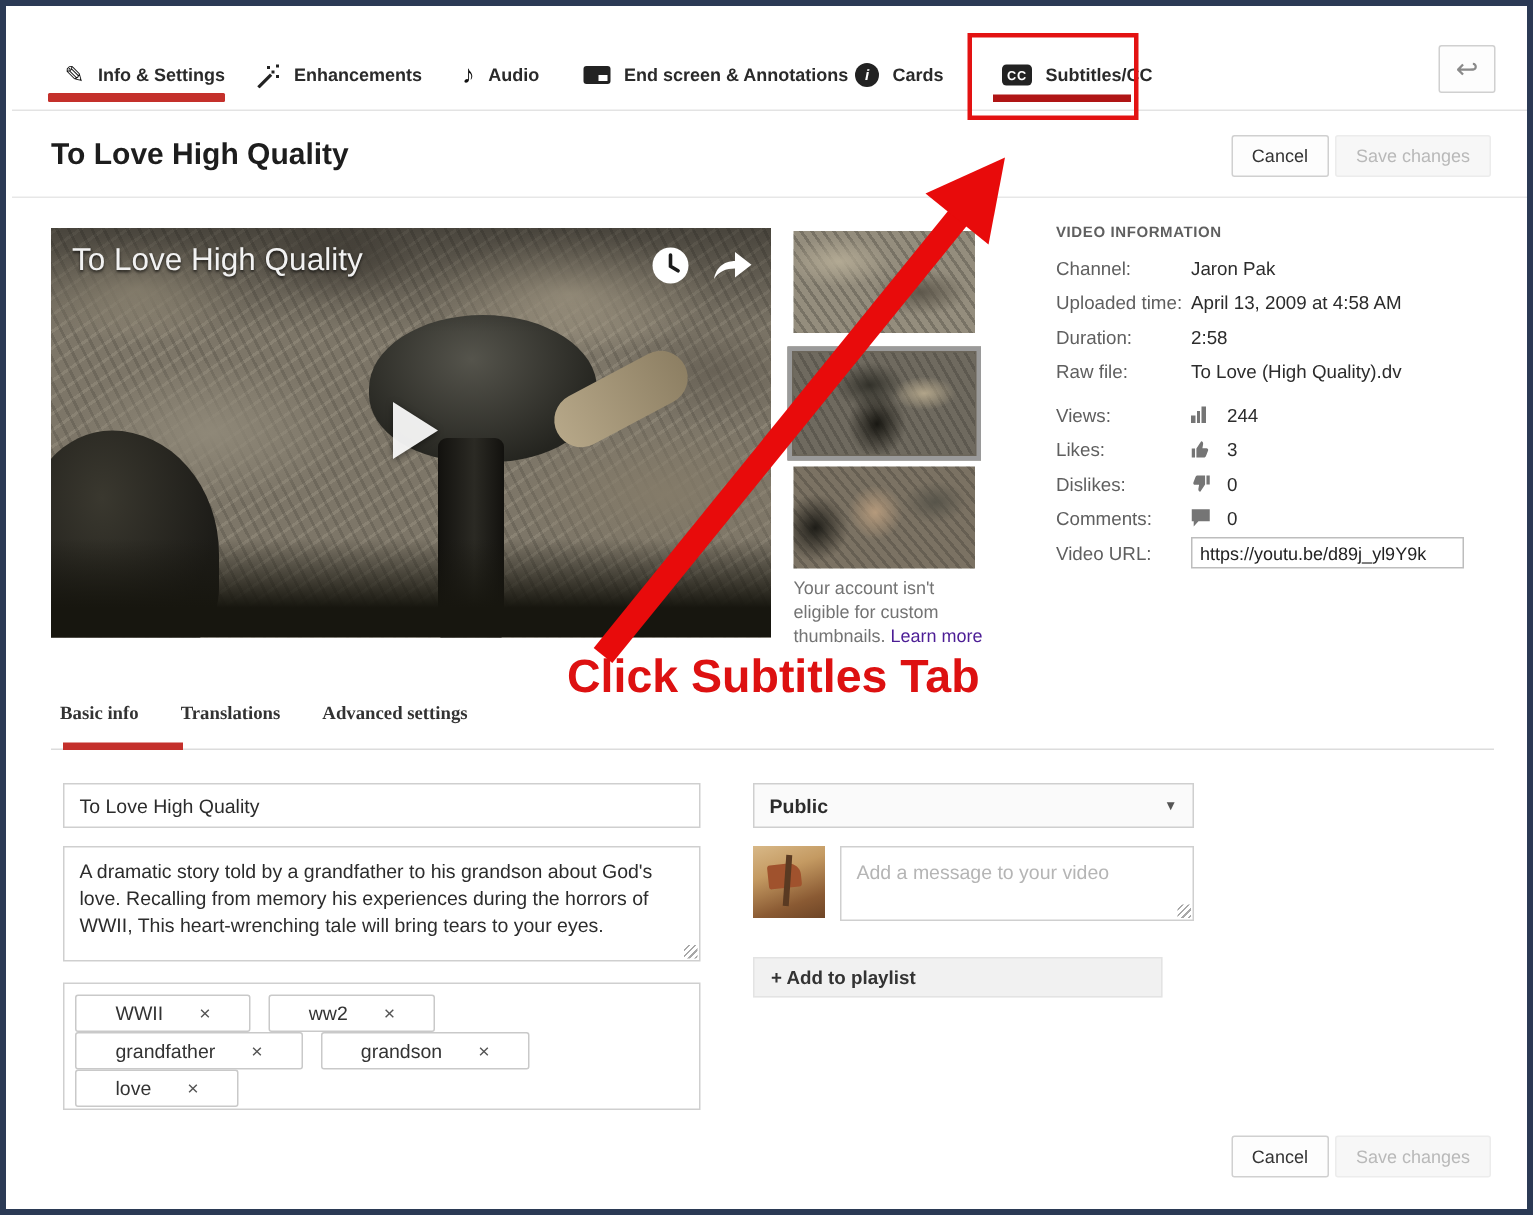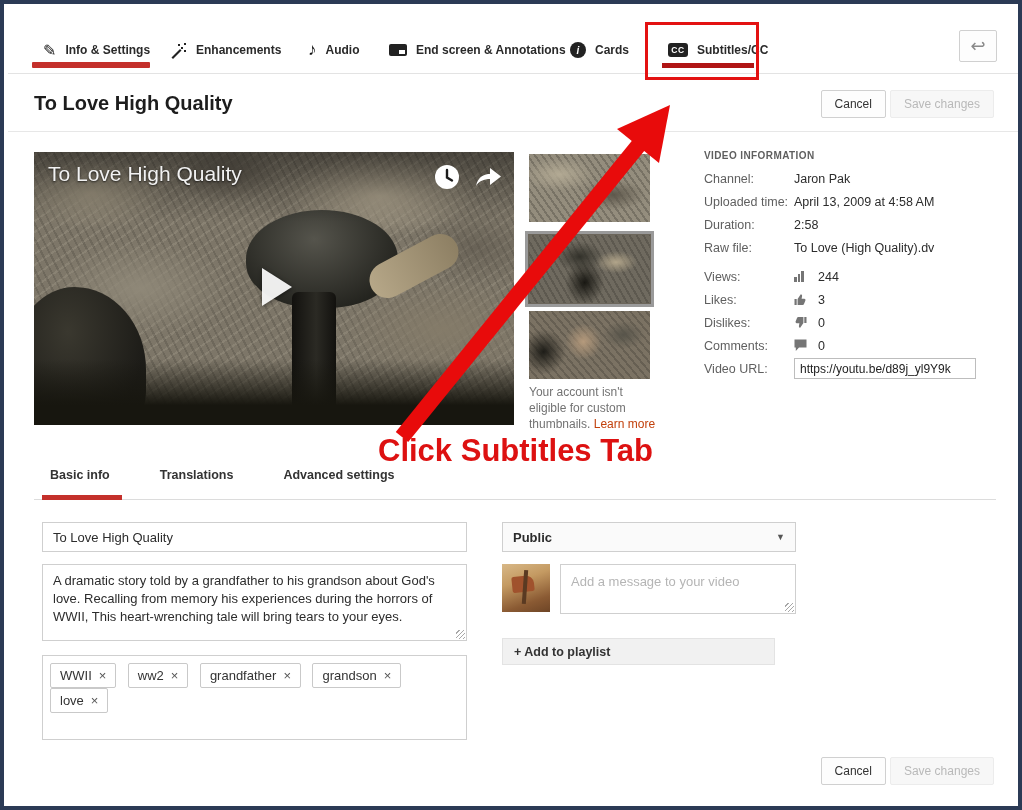--- a/index.html
+++ b/index.html
@@ -55,51 +55,51 @@
   
   .thumb { position:absolute; left:525px; width:121px; height:68px; overflow:hidden; cursor:pointer; }
   .t1 { top:150px; background:#948d7d;
     background-image:radial-gradient(ellipse 50px 24px at 25% 30%, #b3aa94, rgba(0,0,0,0) 70%), radial-gradient(ellipse 45px 22px at 70% 60%, #5e584c, rgba(0,0,0,0) 70%), repeating-linear-gradient(55deg, rgba(35,33,28,.25) 0 2px, rgba(0,0,0,0) 2px 6px); }
   .t2 { top:227px; left:521px; width:129px; height:76px; border:3px solid #9a9a9a; background:#6c665b; padding:0; }
   .t2 .inner { position:absolute; inset:1px; background:#6f6a5f;
     background-image:radial-gradient(ellipse 34px 22px at 42% 32%, #32312a, rgba(0,0,0,0) 70%), radial-gradient(ellipse 26px 30px at 46% 70%, #181712, rgba(0,0,0,0) 75%), radial-gradient(ellipse 30px 16px at 72% 40%, #b2a58a, rgba(0,0,0,0) 70%), repeating-linear-gradient(60deg, rgba(30,28,24,.22) 0 2px, rgba(0,0,0,0) 2px 6px); }
   .t3 { top:307px; background:#7b7263;
     background-image:radial-gradient(ellipse 26px 26px at 45% 45%, #b59a7c, rgba(0,0,0,0) 70%), radial-gradient(ellipse 30px 20px at 78% 35%, #57544a, rgba(0,0,0,0) 70%), radial-gradient(ellipse 30px 30px at 12% 60%, #1d1c17, rgba(0,0,0,0) 75%), repeating-linear-gradient(50deg, rgba(30,28,24,.22) 0 2px, rgba(0,0,0,0) 2px 6px); }
   .thumb-note { position:absolute; left:525px; top:380px; width:128px; font-size:12px; color:#737373; line-height:1.35; }
-  .learn-link { color:#c2410c; cursor:pointer; }
+  .learn-link { color:#4c1d95; cursor:pointer; }
 
   
   .vinfo { position:absolute; left:700px; top:146px; width:300px; }
   .vinfo-heading { font-size:10px; font-weight:bold; color:#5f5f5f; letter-spacing:.4px; margin-bottom:6px; }
   .vrow { display:flex; align-items:center; min-height:23px; font-size:12.5px; }
   .vrow .vlabel { width:90px; color:#5f5f5f; flex-shrink:0; }
   .vrow .vicon { width:24px; display:flex; align-items:center; }
   .vrow .vvalue { color:#2c2c2c; }
   .bar-chart-glyph { display:flex; align-items:flex-end; gap:1px; height:11px; }
   .bar-chart-glyph span { width:2.5px; background:#757575; display:block; }
   .url-input { width:182px; height:21px; border:1px solid #bdbdbd; font-size:12px; color:#222; padding:0 5px; font-family:inherit; }
 
   
   .annot-rect { position:absolute; left:641px; top:18px; width:114px; height:58px; border:3px solid #e31212; z-index:30; pointer-events:none; }
   .annot-text { position:absolute; left:374px; top:429px; font-size:31px; font-weight:bold; color:#dd1111; z-index:30; white-space:nowrap; }
   .annot-arrow { position:absolute; left:350px; top:85px; width:370px; height:365px; z-index:25; pointer-events:none; }
 
   
-  .subtabs { position:absolute; left:42px; top:458px; display:flex; gap:42px; }
+  .subtabs { position:absolute; left:32px; top:458px; display:flex; gap:20px;font-family:Liberation Serif, serif; }
   .stab { font-size:12.5px; font-weight:bold; color:#333; cursor:pointer; padding:6px 4px; }
   .subtab-rule { position:absolute; left:30px; top:495px; width:962px; height:1px; background:#dcdcdc; }
   .stab-underline { position:absolute; left:38px; top:491px; width:80px; height:5px; background:#c4302b; z-index:2; }
 
   
   .field { border:1px solid #cfcfcf; background:#fff; font-family:inherit; font-size:13px; color:#2c2c2c; }
   .title-input { position:absolute; left:38px; top:518px; width:425px; height:30px; padding:0 10px; }
   .desc-area { position:absolute; left:38px; top:560px; width:425px; height:77px; padding:7px 10px; line-height:1.4; resize:none; overflow:hidden; }
   .resize-grip { position:absolute; width:9px; height:9px; background:repeating-linear-gradient(135deg, rgba(0,0,0,0) 0 2px, #a8a8a8 2px 3px); }
   .tags-box { position:absolute; left:38px; top:651px; width:425px; height:85px; border:1px solid #cfcfcf; padding:7px; }
-  .chip { display:inline-flex; align-items:center; gap:7px; border:1px solid #c9c9c9; border-radius:2px; padding:4px 9px; margin-right:7px; font-size:13px; color:#333; background:#fff;text-align:center; }
+  .chip { display:inline-flex; align-items:center; gap:24px; border:1px solid #c9c9c9; border-radius:2px; padding:4px 26px; margin-right:7px; font-size:13px; color:#333; background:#fff;text-align:center; }
   .chip-x { color:#555; font-size:13px; cursor:pointer; line-height:1; }
 
   .privacy-select { position:absolute; left:498px; top:518px; width:294px; height:30px; background:#fafafa; border:1px solid #cfcfcf; display:flex; align-items:center; justify-content:space-between; padding:0 10px; font-size:13px; font-weight:bold; color:#2c2c2c; cursor:pointer; }
   .caret { font-size:9px; color:#555; }
   .avatar { position:absolute; left:498px; top:560px; width:48px; height:48px; background:linear-gradient(160deg,#d8b887 0%, #c49a62 35%, #8a5a33 75%, #6e4526 100%); overflow:hidden; }
   .avatar::after { content:""; position:absolute; left:21px; top:6px; width:4px; height:34px; background:#5a3a22; transform:rotate(4deg); }
   .avatar::before { content:""; position:absolute; left:10px; top:12px; width:22px; height:16px; background:#a0522d; border-radius:2px 8px 2px 2px; transform:rotate(-6deg); }
   .message-area { position:absolute; left:556px; top:560px; width:236px; height:50px; padding:9px 10px; resize:none; font-size:13px; }
   .message-area::placeholder { color:#b5b5b5; }
   .playlist-btn { position:absolute; left:498px; top:634px; width:273px; height:27px; background:#f1f1f1; border:1px solid #e3e3e3; font-size:12.5px; font-weight:bold; color:#333; text-align:left; padding:0 11px; cursor:pointer; font-family:inherit; }

